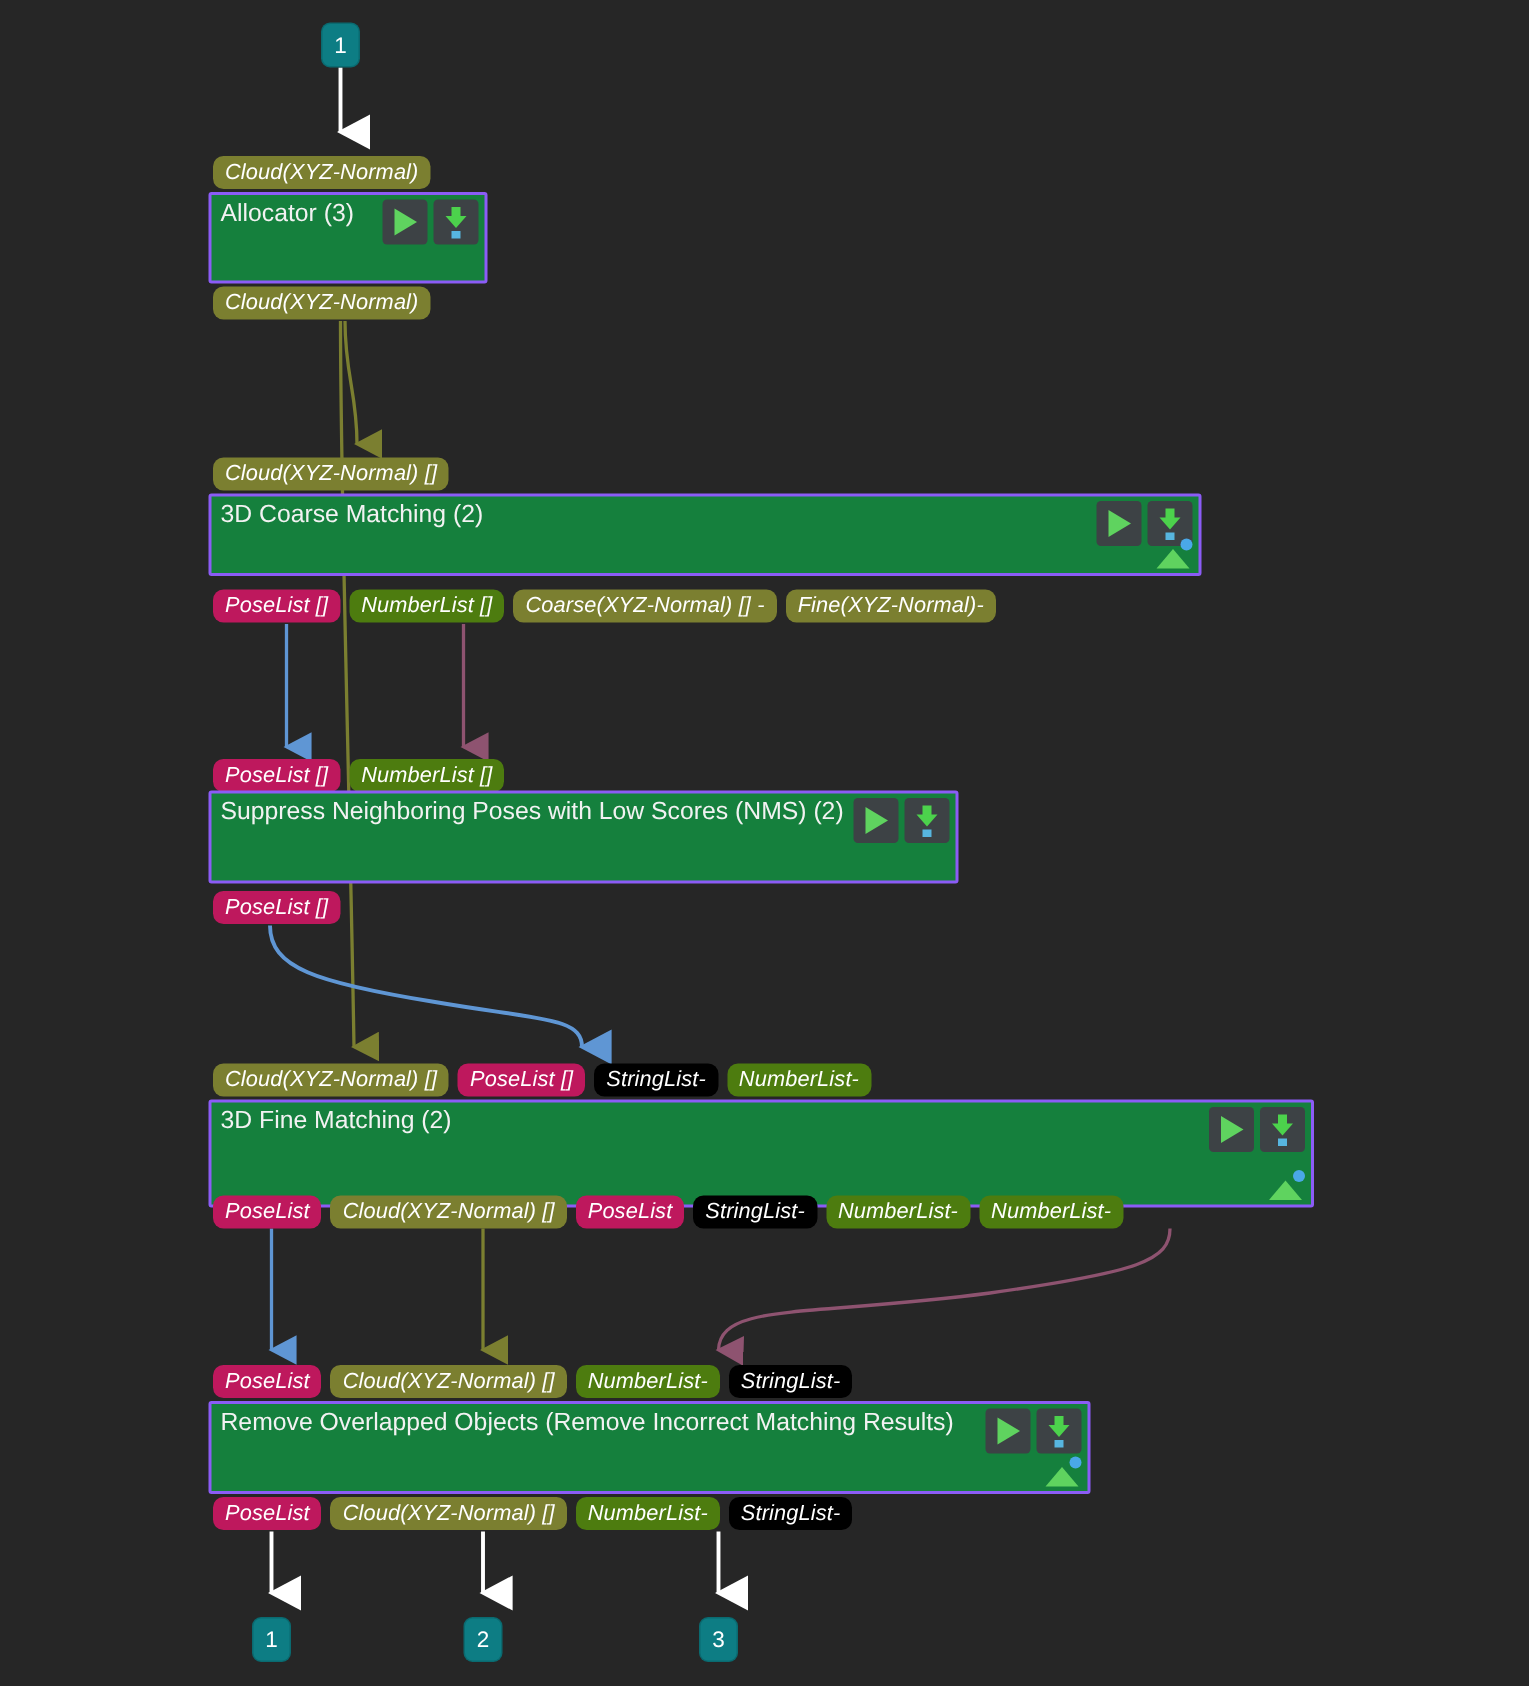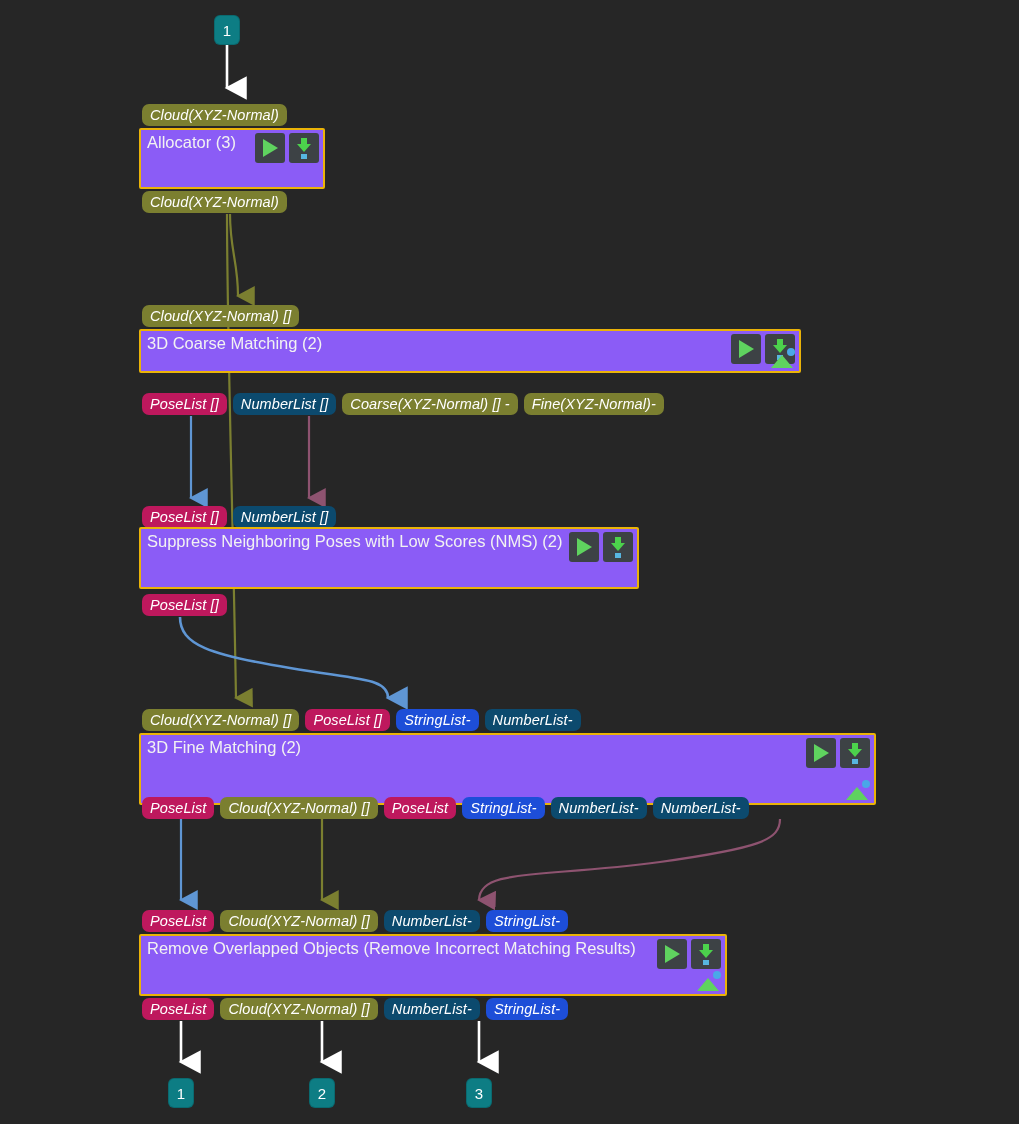--- a/index.html
+++ b/index.html
@@ -22,26 +22,26 @@
 
   
   .portrow{position:absolute;display:flex;gap:6px;align-items:flex-start;font-style:italic;}
   .port{
     height:22px;line-height:22px;padding:0 8px;border-radius:7px;
     color:#ffffff;font-size:14.5px;white-space:nowrap;
     box-sizing:border-box;letter-spacing:0.1px;
   }
   .p-cloud{background:#7b7f30;}
   .p-pose{background:#be185d;}
-  .p-number{background:#0c4a6e;}
-  .p-string{background:#1d4ed8;}
+  .p-number{background:#4d7c0f;}
+  .p-string{background:#000000;}
 
   
   .node{
-    position:absolute;background:#8b5cf6;border:2px solid #eab308;
+    position:absolute;background:#15803d;border:2px solid #8b5cf6;
     border-radius:2px;box-sizing:border-box;
   }
   .node .title{
     position:absolute;left:6px;top:3px;color:#f2f2f2;font-size:16.5px;
     white-space:nowrap;
   }
   .btnbox{
     position:absolute;display:flex;gap:4px;
   }
   .iconbtn{
@@ -127,21 +127,21 @@
             </div>
           </div>
         </div>
       </div>
       <div class="portrow" style="left: 142px; top: 191px;">
         <div class="port p-cloud">Cloud(XYZ-Normal)</div>
       </div>
       <div class="portrow" style="left: 142px; top: 305px;">
         <div class="port p-cloud">Cloud(XYZ-Normal) []</div>
       </div>
-      <div class="node" style="left: 139px; top: 329px; width: 662px; height: 44px;">
+      <div class="node" style="left: 139px; top: 329px; width: 662px; height: 55px;">
         <div class="title">3D Coarse Matching (2)</div>
         <div class="btnbox" style="right: 4px; top: 3px;">
           <div class="iconbtn">
             <div class="play"></div>
           </div>
           <div class="iconbtn">
             <div class="dl">
               <div class="stem"></div>
               <div class="head"></div>
               <div class="base"></div>

